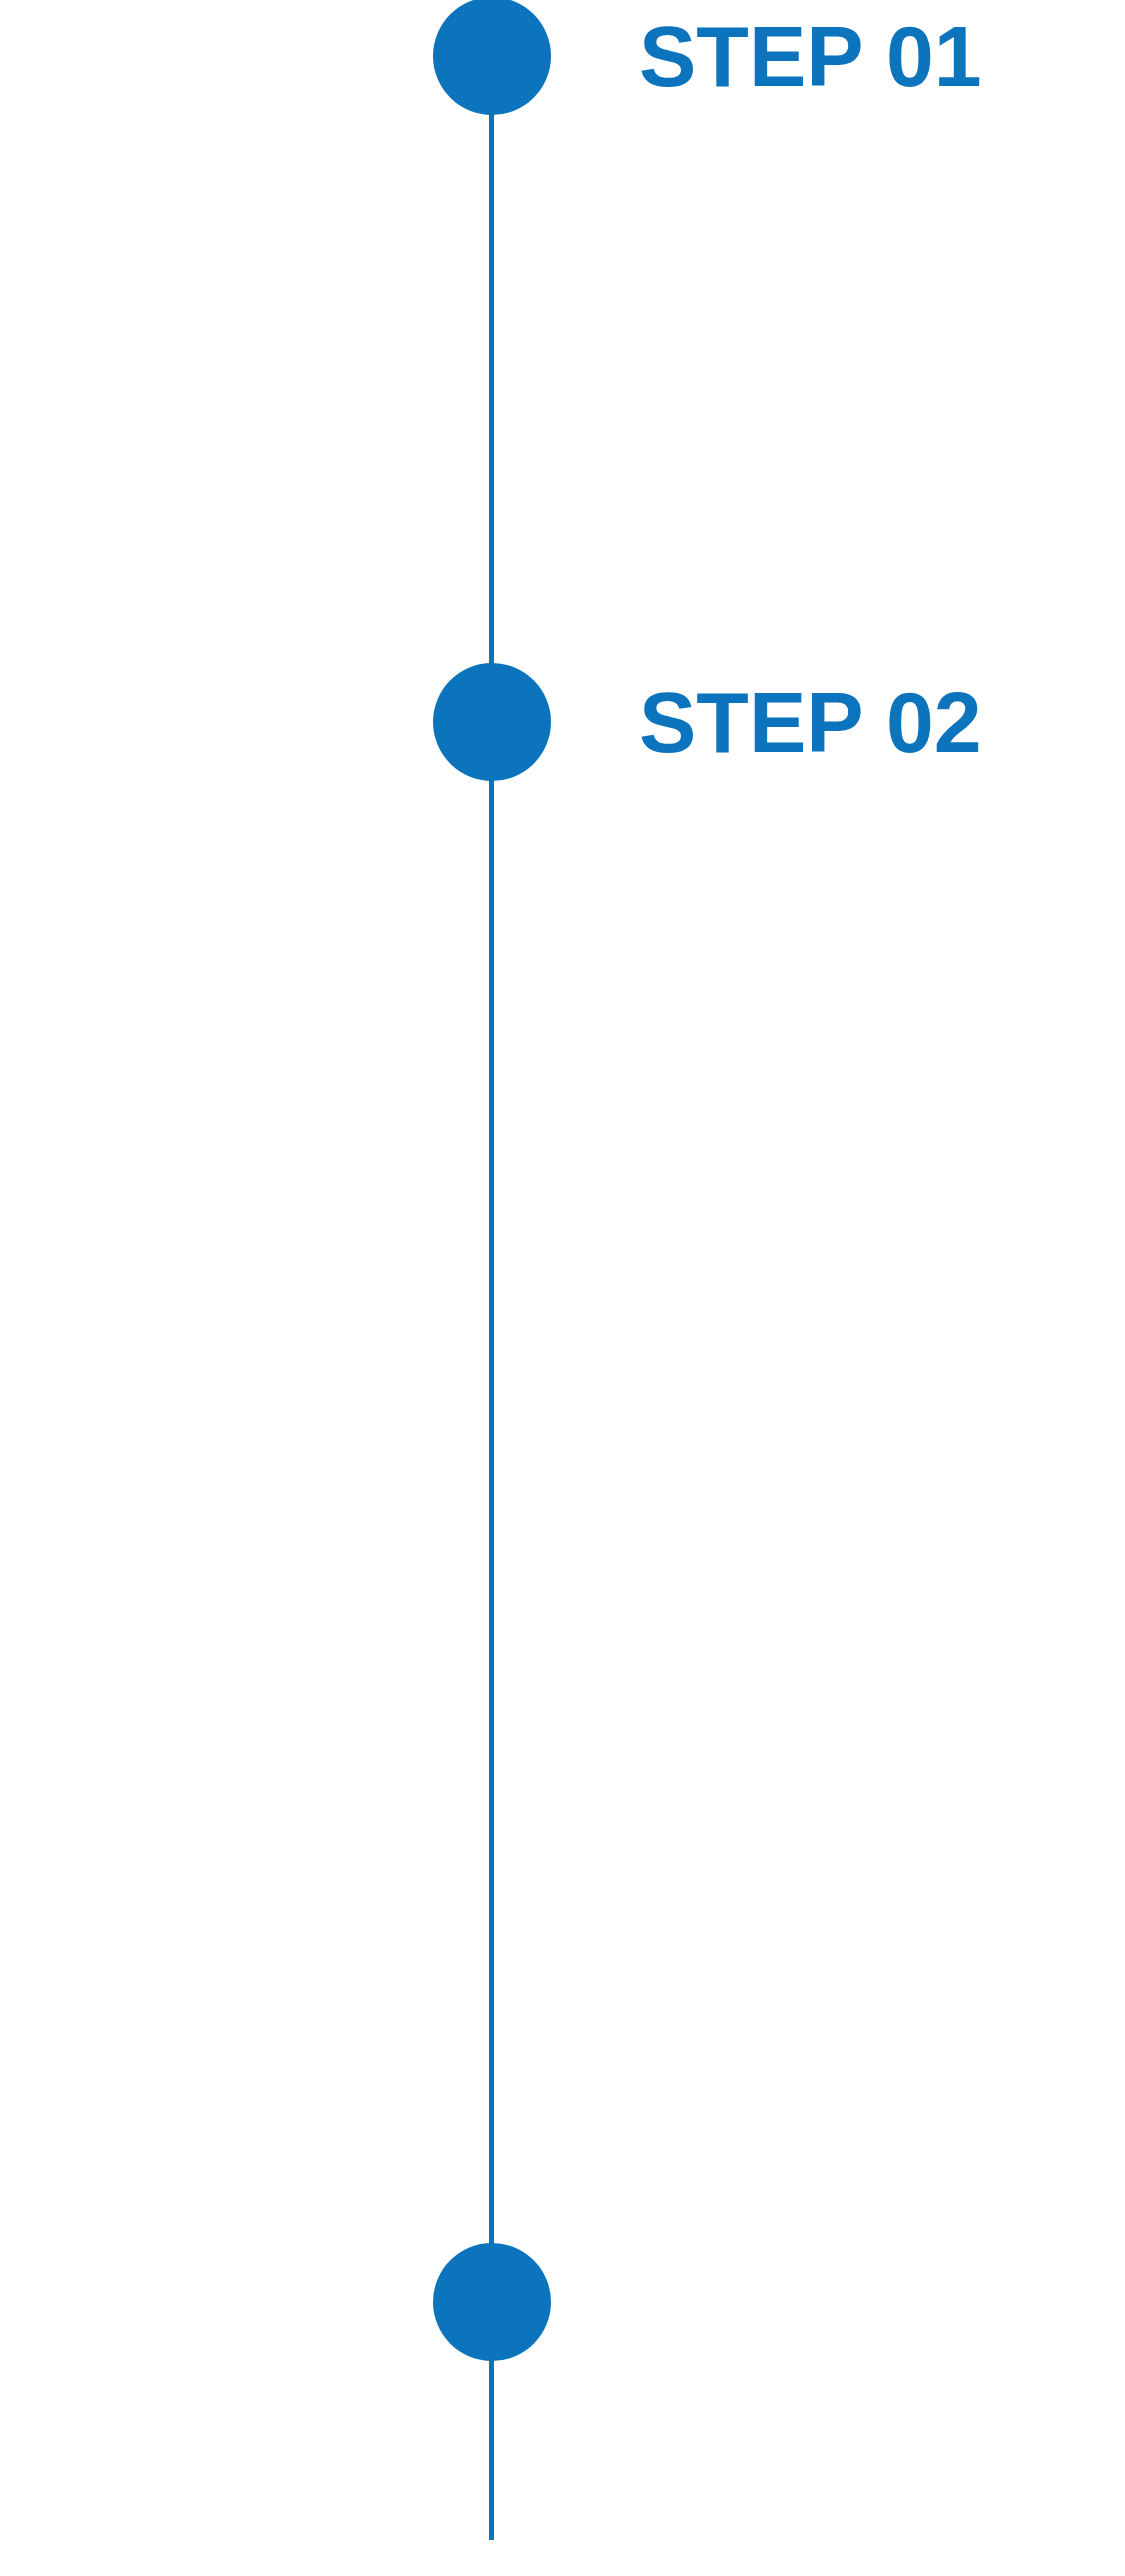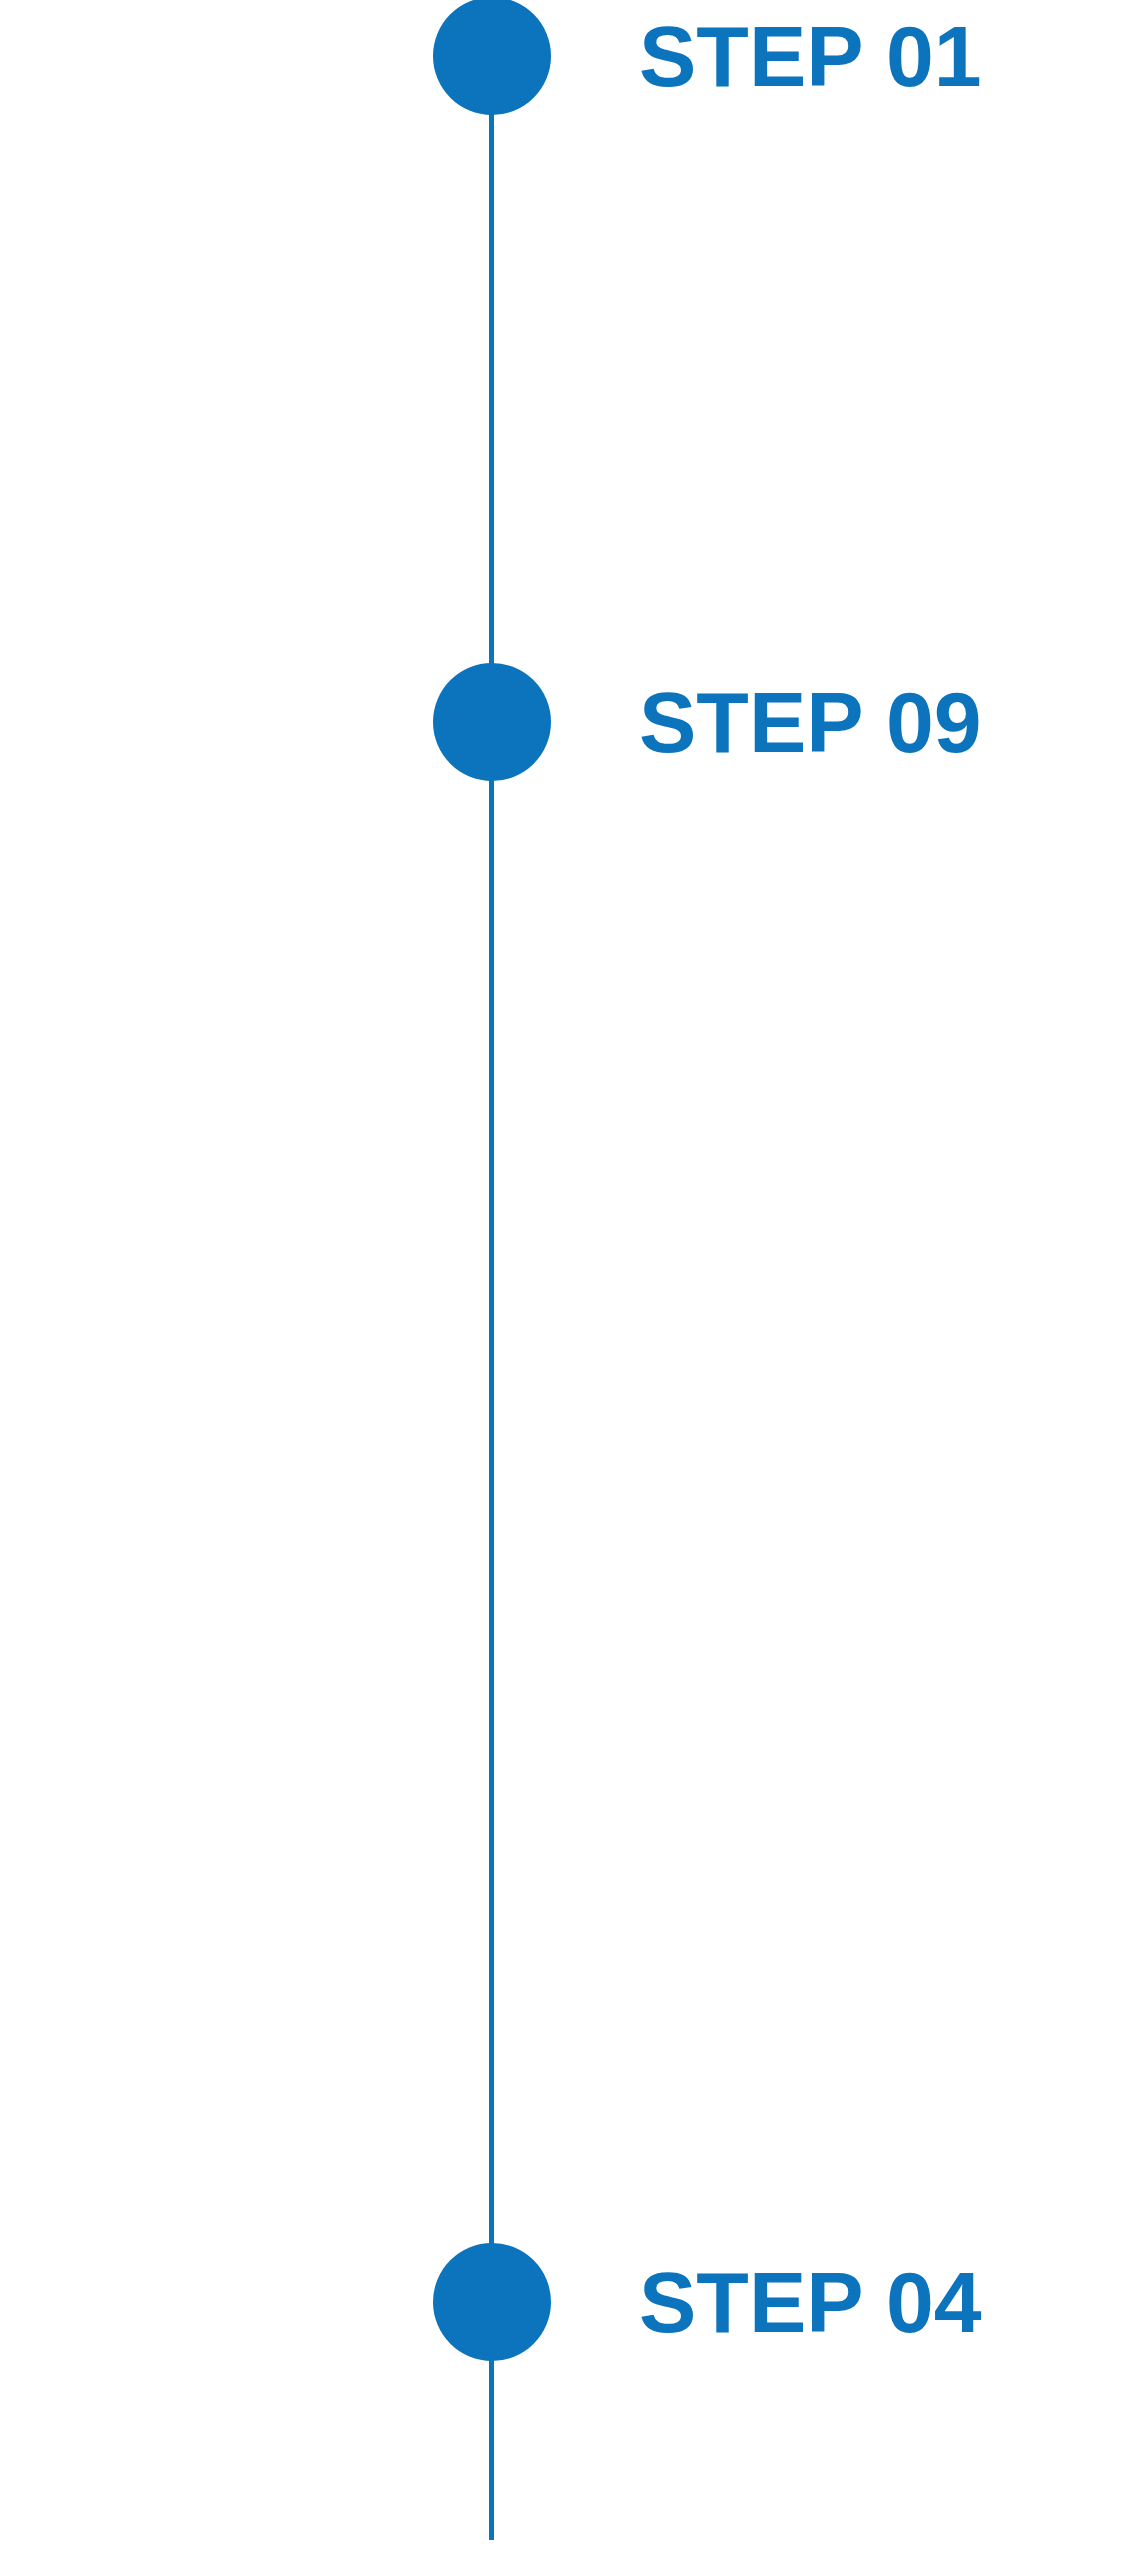--- a/index.html
+++ b/index.html
@@ -64,23 +64,22 @@
 
   <div class="connector-line"></div>
 
   <div class="step step-1">
     <div class="dot"></div>
     <div class="step-label">STEP 01</div>
   </div>
 
   <div class="step step-2">
     <div class="dot"></div>
-    <div class="step-label">STEP 09</div>
+    <div class="step-label">STEP 02</div>
   </div>
 
 
   <div class="step step-4">
     <div class="dot"></div>
-    <div class="step-label">STEP 04</div>
   </div>
 
 </div>
 
 
 </body></html>

